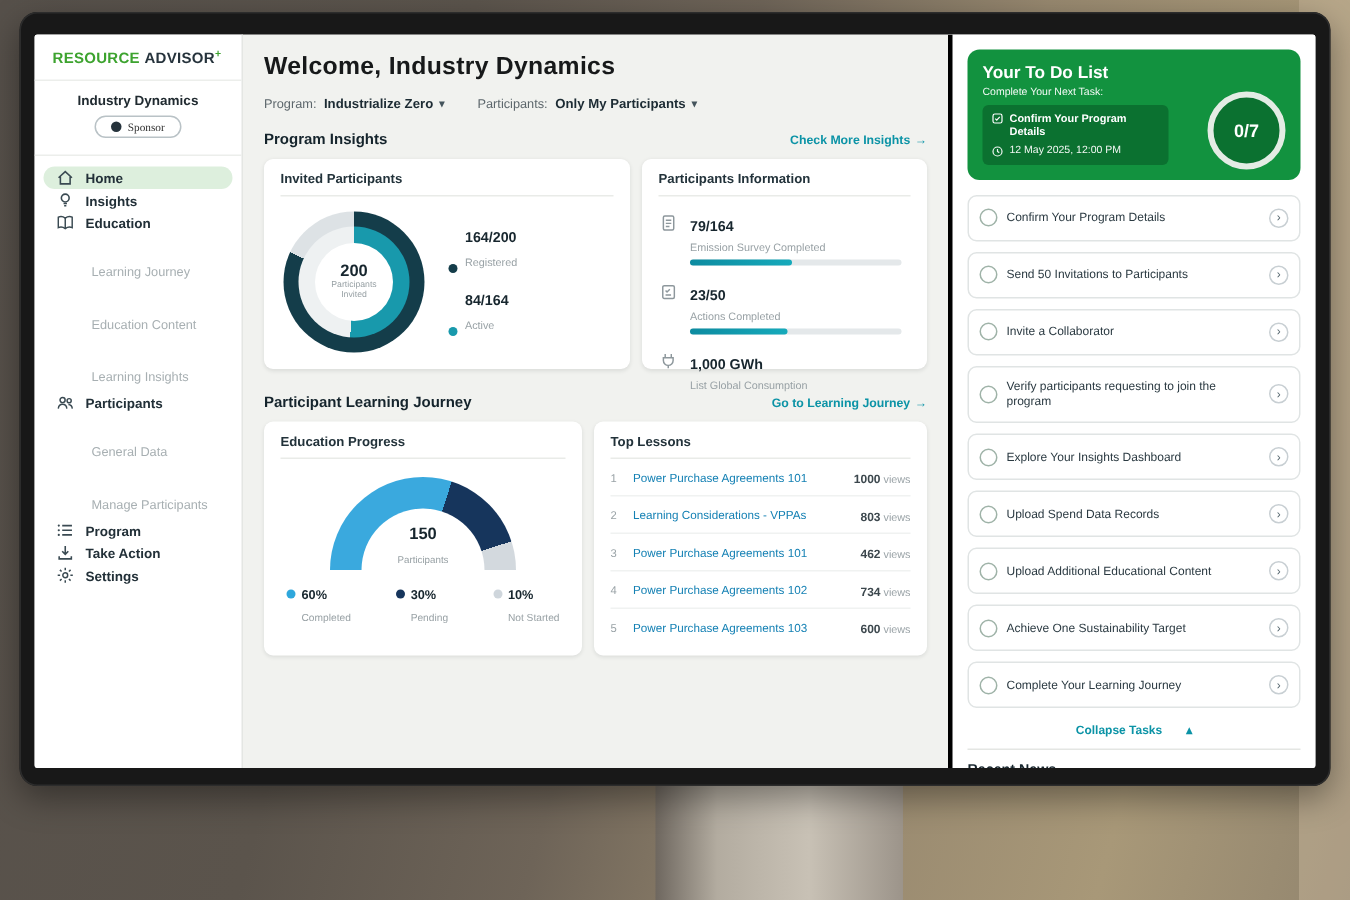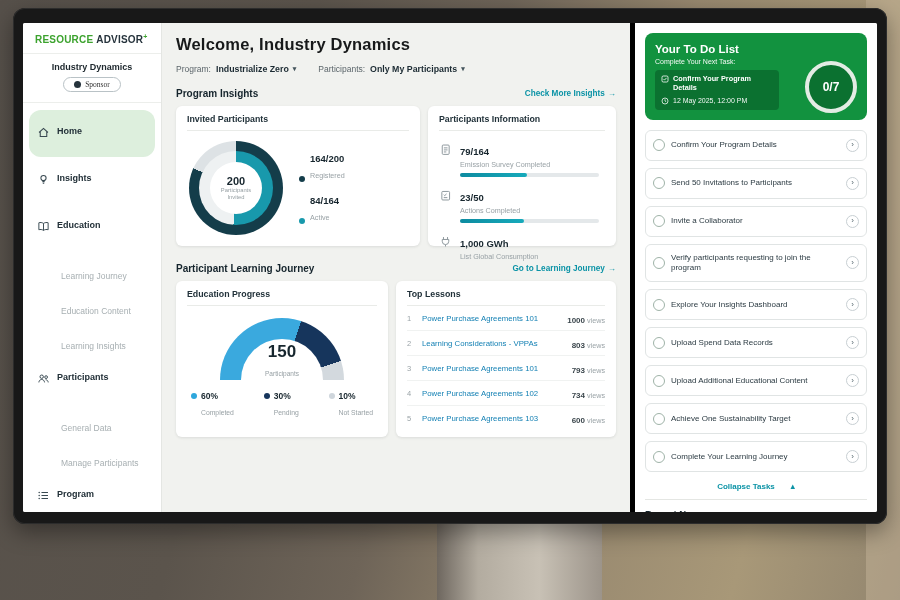--- a/index.html
+++ b/index.html
@@ -21,21 +21,21 @@
   .logo{padding:10px 12px 8px;font-size:10px;font-weight:bold;letter-spacing:.2px;border-bottom:1px solid #eceeeb;white-space:nowrap;}
   .logo-green{color:#3da32f;}
   .logo-dark{color:#26333c;margin-left:3px;}
   .logo sup{color:#3da32f;font-size:7px;}
   .org-wrap{padding:8px 8px 10px;border-bottom:1px solid #eceeeb;text-align:center;}
   .org{font-size:9px;font-weight:bold;color:#202a30;}
   .sponsor{margin-top:5px;display:inline-flex;align-items:center;gap:4px;border:1px solid #b9c2c6;border-radius:10px;
     padding:2px 10px;font-size:7.5px;background:#fff;color:#333;font-family:Liberation Serif, serif;cursor:pointer;}
   .sponsor-dot{width:7px;height:7px;border-radius:50%;background:#26333c;}
   .nav{padding:7px 6px;display:flex;flex-direction:column;}
-  .nav-item{display:flex;align-items:flex-start;gap:7px;height:15px;padding:16px 8px;border-radius:12px;
+  .nav-item{display:flex;align-items:center;gap:7px;height:15px;padding:0 8px;border-radius:12px;
     font-size:9px;font-weight:bold;color:#223038;cursor:pointer;}
   .nav-item.active{background:#ddefdd;}
   .nav-icon{width:13px;height:13px;color:#3a4a52;flex:none;display:flex;align-items:center;justify-content:center;}
   .nav-icon svg{width:13px;height:13px;}
   .nav-sub{height:21px;display:flex;align-items:center;padding-left:32px;font-size:8.5px;color:#a7afb2;cursor:pointer;margin-top:14px;}
 
   
   .main{flex:1;min-width:0;padding:8px 14px;display:flex;flex-direction:column;}
   .page-title{font-size:16.5px;font-weight:bold;color:#17191a;margin:4px 0 10px;letter-spacing:.2px;}
   .filters{display:flex;align-items:center;gap:5px;font-size:8.5px;color:#5c666b;margin-bottom:10px;}
@@ -81,37 +81,37 @@
   .stat b{font-size:9.5px;color:#17262e;}
   .stat .lbl{font-size:7.2px;color:#98a1a5;margin:1px 0 4px;}
   .bar{height:4px;border-radius:2px;background:#e4e8ea;}
   .bar i{display:block;height:100%;border-radius:2px;background:linear-gradient(90deg,#0d8ba0,#16aabb);}
 
   .gauge{position:relative;width:124px;height:62px;margin:12px auto 0;overflow:hidden;}
   .gauge-c{position:absolute;left:0;top:0;width:124px;height:124px;border-radius:50%;
     background:conic-gradient(from 270deg,#3aa9de 0 108deg,#16355c 108deg 162deg,#d3d9de 162deg 180deg,#fff 180deg 360deg);}
   .gauge-hole{position:absolute;left:21px;top:21px;width:82px;height:82px;border-radius:50%;background:#fff;}
   .gauge-text{position:absolute;left:0;right:0;bottom:0;text-align:center;}
-  .gauge-text b{font-size:17px;color:#17262e;display:block;}
+  .gauge-text b{font-size:11px;color:#17262e;display:block;}
   .gauge-text span{font-size:6.5px;color:#97a0a4;}
   .e-legend{display:flex;justify-content:space-between;padding:11px 4px 0;}
   .e-item{display:flex;gap:4px;}
   .e-item b{font-size:8.5px;color:#17262e;display:block;}
   .e-item span{font-size:6.8px;color:#98a1a5;}
 
   .lesson{display:flex;align-items:center;height:24px;border-bottom:1px solid #f0f2f1;gap:7px;}
   .lesson:last-child{border-bottom:none;}
   .l-rank{font-size:7.5px;color:#9aa3a7;width:8px;flex:none;}
   .l-title{flex:1;font-size:7.8px;color:#1581b4;cursor:pointer;}
   .l-views{white-space:nowrap;}
   .l-views b{font-size:8px;color:#3c474d;}
   .l-views span{font-size:7.2px;color:#9aa3a7;margin-left:2px;}
 
   
-  .right{width:222px;background:#fff;border-left:5px solid #000000;padding:10px 10px 0;display:flex;flex-direction:column;flex:none;box-sizing:content-box;}
+  .right{width:222px;background:#fff;border-left:3px solid #000000;padding:10px 10px 0;display:flex;flex-direction:column;flex:none;box-sizing:content-box;}
   .hero{position:relative;background:#12923f;border-radius:8px;padding:10px;color:#fff;flex:none;}
   .hero-title{font-size:11.5px;font-weight:bold;}
   .hero-sub{font-size:7px;margin-top:3px;opacity:.95;}
   .hero-box{margin-top:5px;width:124px;background:#0b7130;border-radius:4px;padding:5px 6px;box-sizing:border-box;}
   .hero-task{display:flex;gap:4px;font-size:7.3px;font-weight:bold;align-items:flex-start;line-height:1.2;}
   .hero-ic{width:8px;height:8px;flex:none;margin-top:0;}
   .hero-ic svg{width:8px;height:8px;display:block;}
   .hero-due{display:flex;gap:4px;font-size:7px;margin-top:4px;align-items:center;opacity:.95;}
   .hero-ring{position:absolute;right:10px;top:28px;width:44px;height:44px;border-radius:50%;
     border:4px solid #e3ece4;background:#0b7130;display:flex;align-items:center;justify-content:center;
@@ -373,21 +373,21 @@
             <span class="l-views"><b>1000</b><span>views</span></span>
           </div>
           <div class="lesson">
             <span class="l-rank">2</span>
             <a class="l-title">Learning Considerations - VPPAs</a>
             <span class="l-views"><b>803</b><span>views</span></span>
           </div>
           <div class="lesson">
             <span class="l-rank">3</span>
             <a class="l-title">Power Purchase Agreements 101</a>
-            <span class="l-views"><b>793</b><span>views</span></span>
+            <span class="l-views"><b>462</b><span>views</span></span>
           </div>
           <div class="lesson">
             <span class="l-rank">4</span>
             <a class="l-title">Power Purchase Agreements 102</a>
             <span class="l-views"><b>734</b><span>views</span></span>
           </div>
           <div class="lesson">
             <span class="l-rank">5</span>
             <a class="l-title">Power Purchase Agreements 103</a>
             <span class="l-views"><b>600</b><span>views</span></span>

